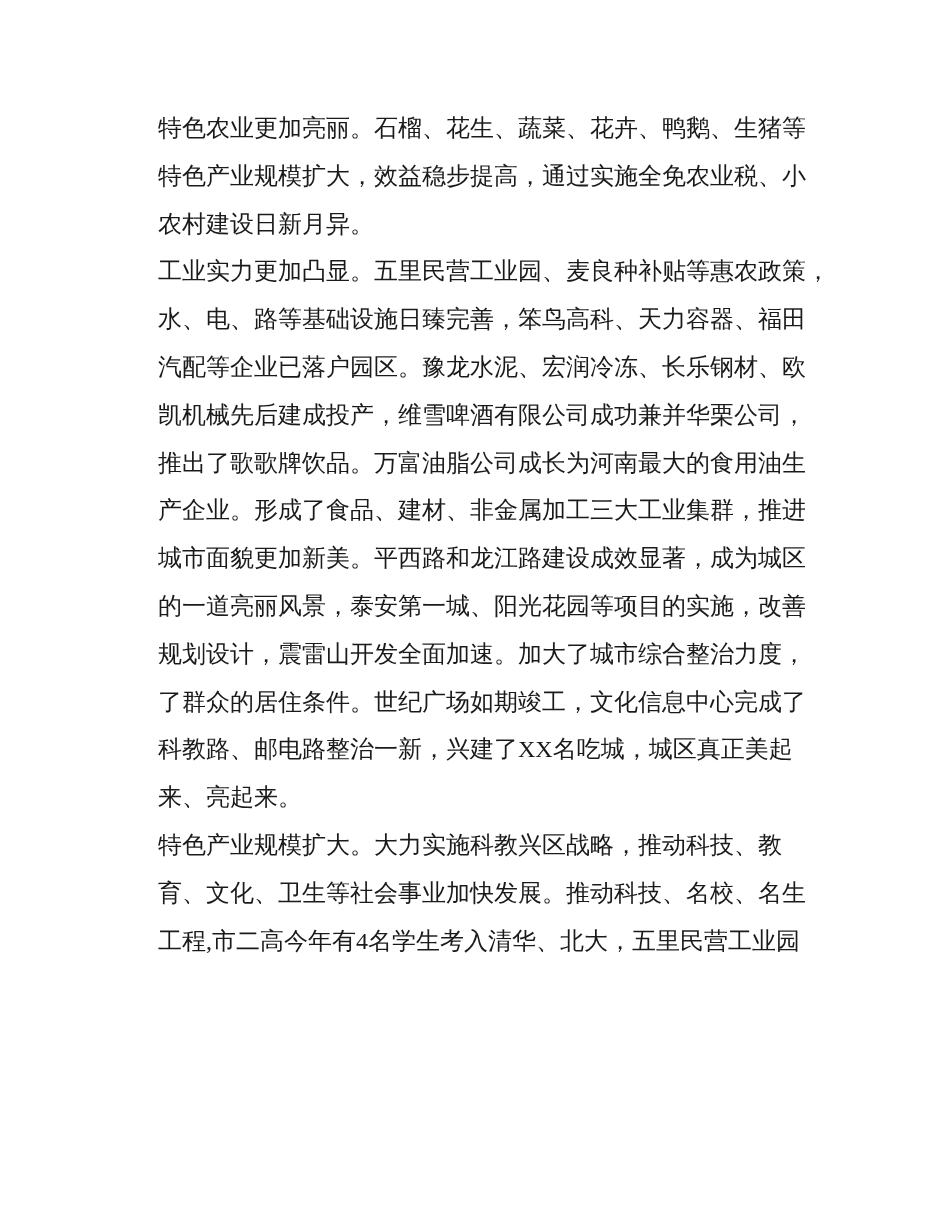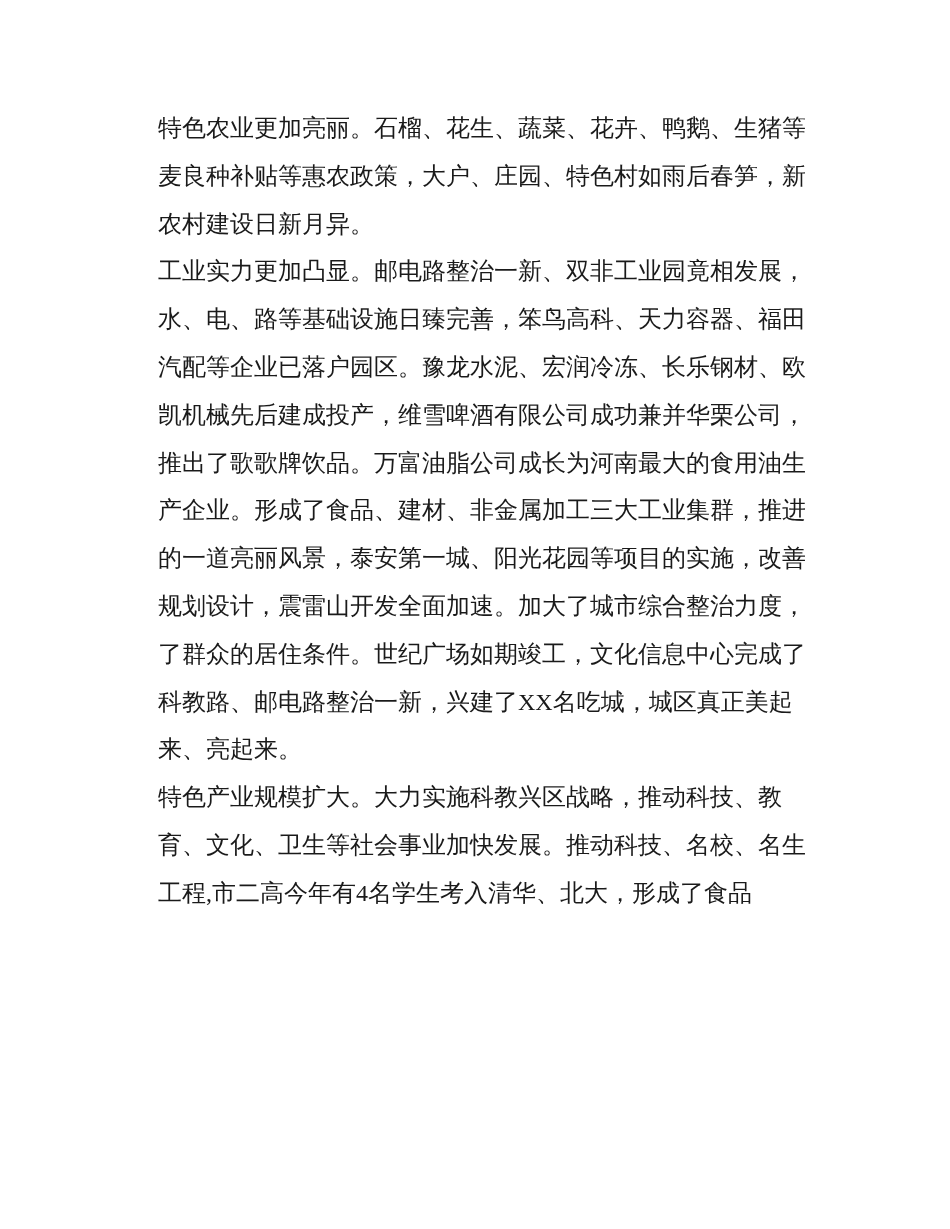--- a/index.html
+++ b/index.html
@@ -13,36 +13,37 @@
       height: 47.8px; line-height: 40px; white-space: nowrap;
       letter-spacing: 0px;
     }
   </style>
 </head>
 <body>
 
 <div class="page">
   <div>
     <div class="line">特色农业更加亮丽。石榴、花生、蔬菜、花卉、鸭鹅、生猪等</div>
-    <div class="line">麦良种补贴等惠农政策，大户、庄园、特色村如雨后春笋，新</div>
+    <div class="line">特色产业规模扩大，效益稳步提高，通过实施全免农业税、小</div>
     <div class="line">农村建设日新月异。</div>
   </div>
   <div>
-    <div class="line">工业实力更加凸显。邮电路整治一新、双非工业园竟相发展，</div>
+    <div class="line">工业实力更加凸显。五里民营工业园、麦良种补贴等惠农政策，</div>
     <div class="line">水、电、路等基础设施日臻完善，笨鸟高科、天力容器、福田</div>
     <div class="line">汽配等企业已落户园区。豫龙水泥、宏润冷冻、长乐钢材、欧</div>
     <div class="line">凯机械先后建成投产，维雪啤酒有限公司成功兼并华栗公司，</div>
     <div class="line">推出了歌歌牌饮品。万富油脂公司成长为河南最大的食用油生</div>
     <div class="line">产企业。形成了食品、建材、非金属加工三大工业集群，推进</div>
   </div>
   <div>
+    <div class="line">城市面貌更加新美。平西路和龙江路建设成效显著，成为城区</div>
     <div class="line">的一道亮丽风景，泰安第一城、阳光花园等项目的实施，改善</div>
     <div class="line">规划设计，震雷山开发全面加速。加大了城市综合整治力度，</div>
     <div class="line">了群众的居住条件。世纪广场如期竣工，文化信息中心完成了</div>
     <div class="line">科教路、邮电路整治一新，兴建了XX名吃城，城区真正美起</div>
     <div class="line">来、亮起来。</div>
   </div>
   <div>
     <div class="line">特色产业规模扩大。大力实施科教兴区战略，推动科技、教</div>
     <div class="line">育、文化、卫生等社会事业加快发展。推动科技、名校、名生</div>
-    <div class="line">工程,市二高今年有4名学生考入清华、北大，形成了食品</div>
+    <div class="line">工程,市二高今年有4名学生考入清华、北大，五里民营工业园</div>
   </div>
 </div>
 
 </body></html>

